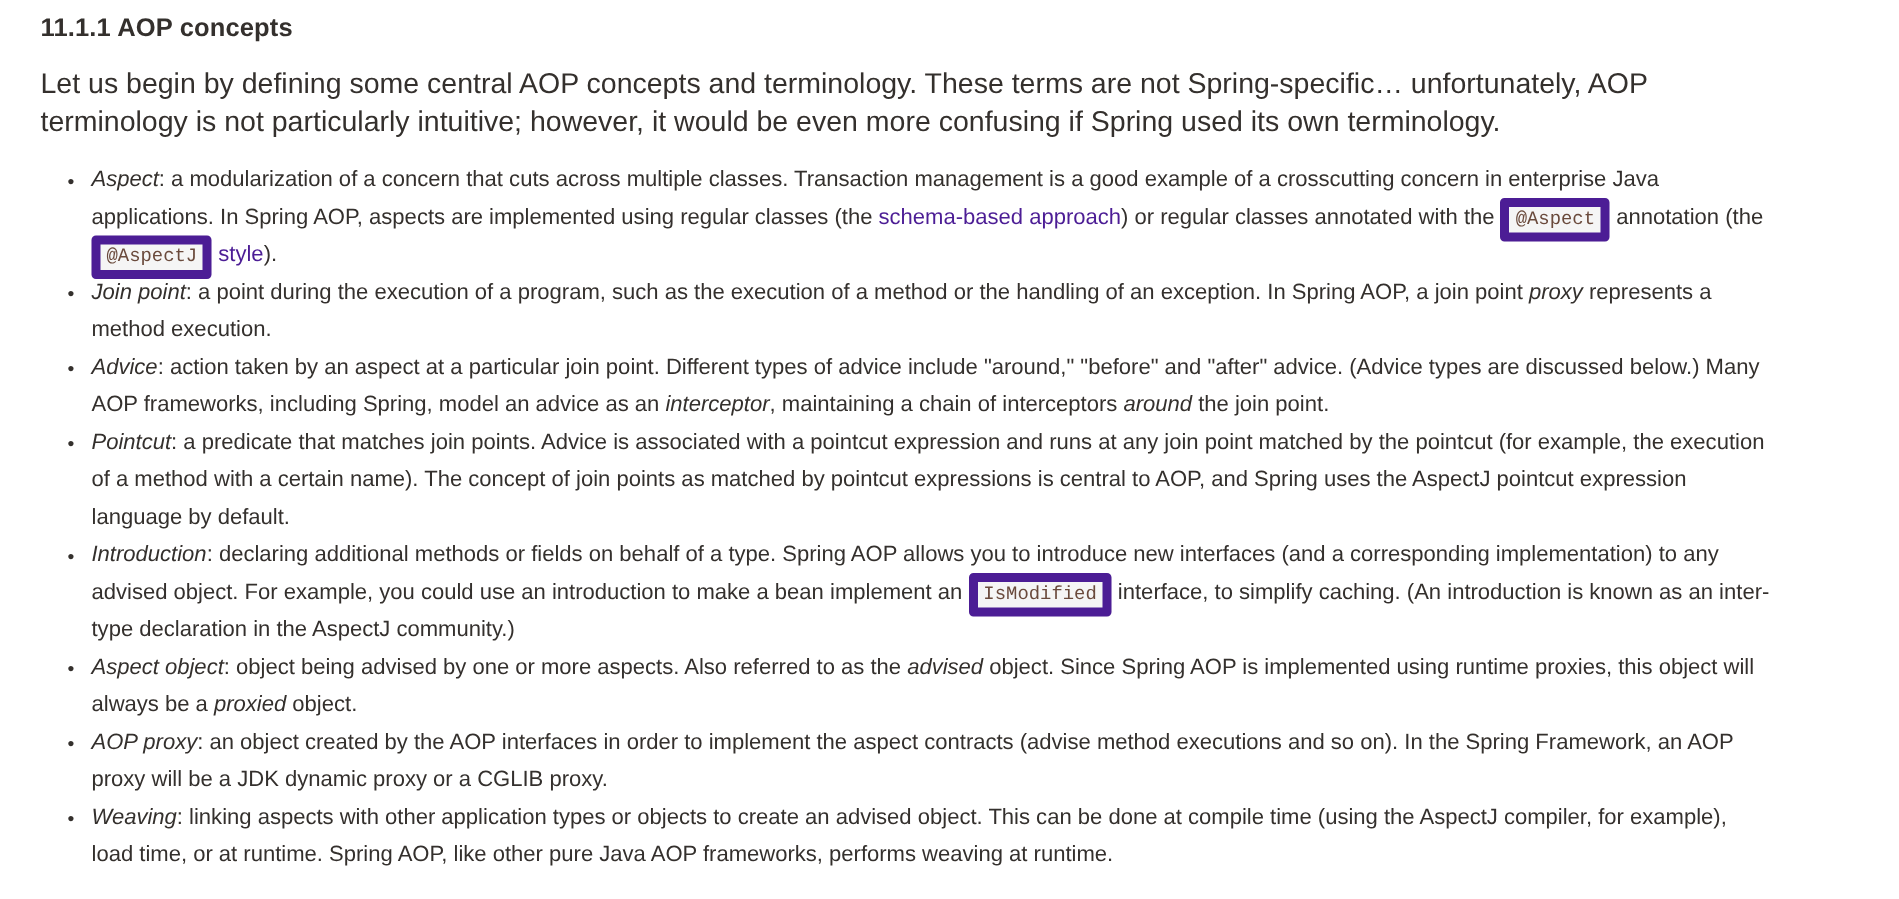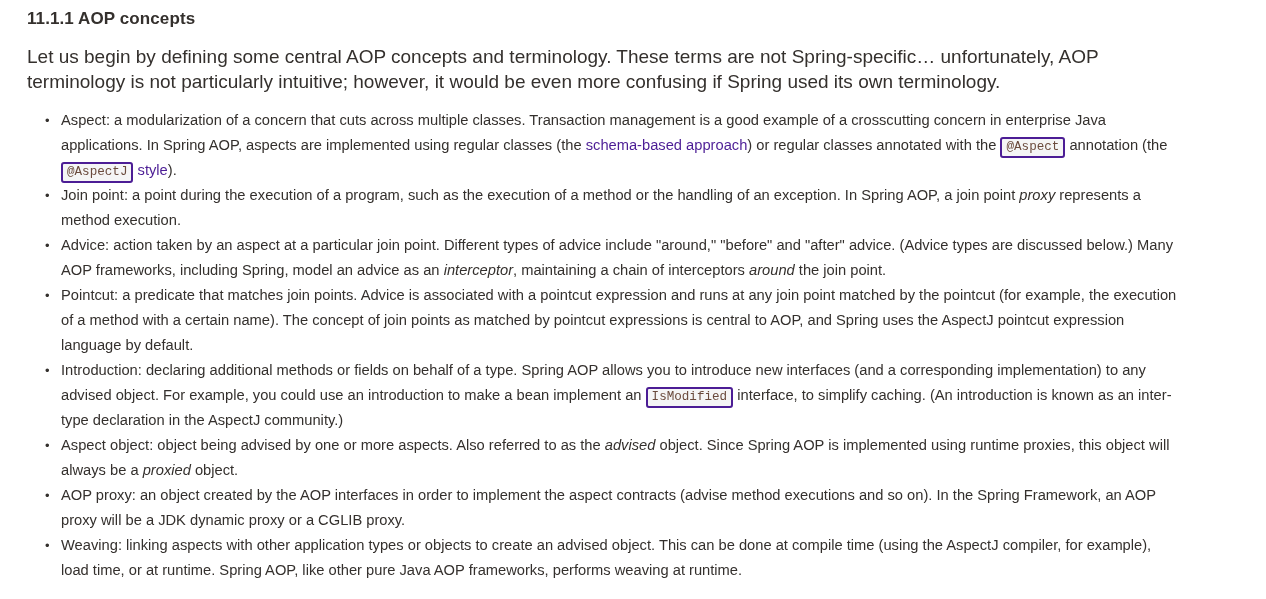--- a/index.html
+++ b/index.html
@@ -53,34 +53,35 @@
   ul.concept-list > li::before {
     content: "\2022";
     position: absolute;
     left: 0;
     top: 0;
     font-size: 13px;
     line-height: 25px;
     color: #34302d;
   }
   .term {
+    font-style: italic;
   }
   em.emph {
     font-style: italic;
   }
   a.doclink {
     color: #4c1d95;
     text-decoration: none;
   }
   code.codespan {
     font-family: "Liberation Mono", "DejaVu Sans Mono", monospace;
     font-size: 12.6px;
     color: #6a4a3c;
     background: #f5f5f5;
-    border: 2px solid #4c1d95;
+    border: 6px solid #4c1d95;
     border-radius: 3px;
     padding: 1px 4px 2px 4px;
     white-space: nowrap;
     line-height: 1;
   }
 </style>
 </head>
 <body>
 
 <div class="page">

